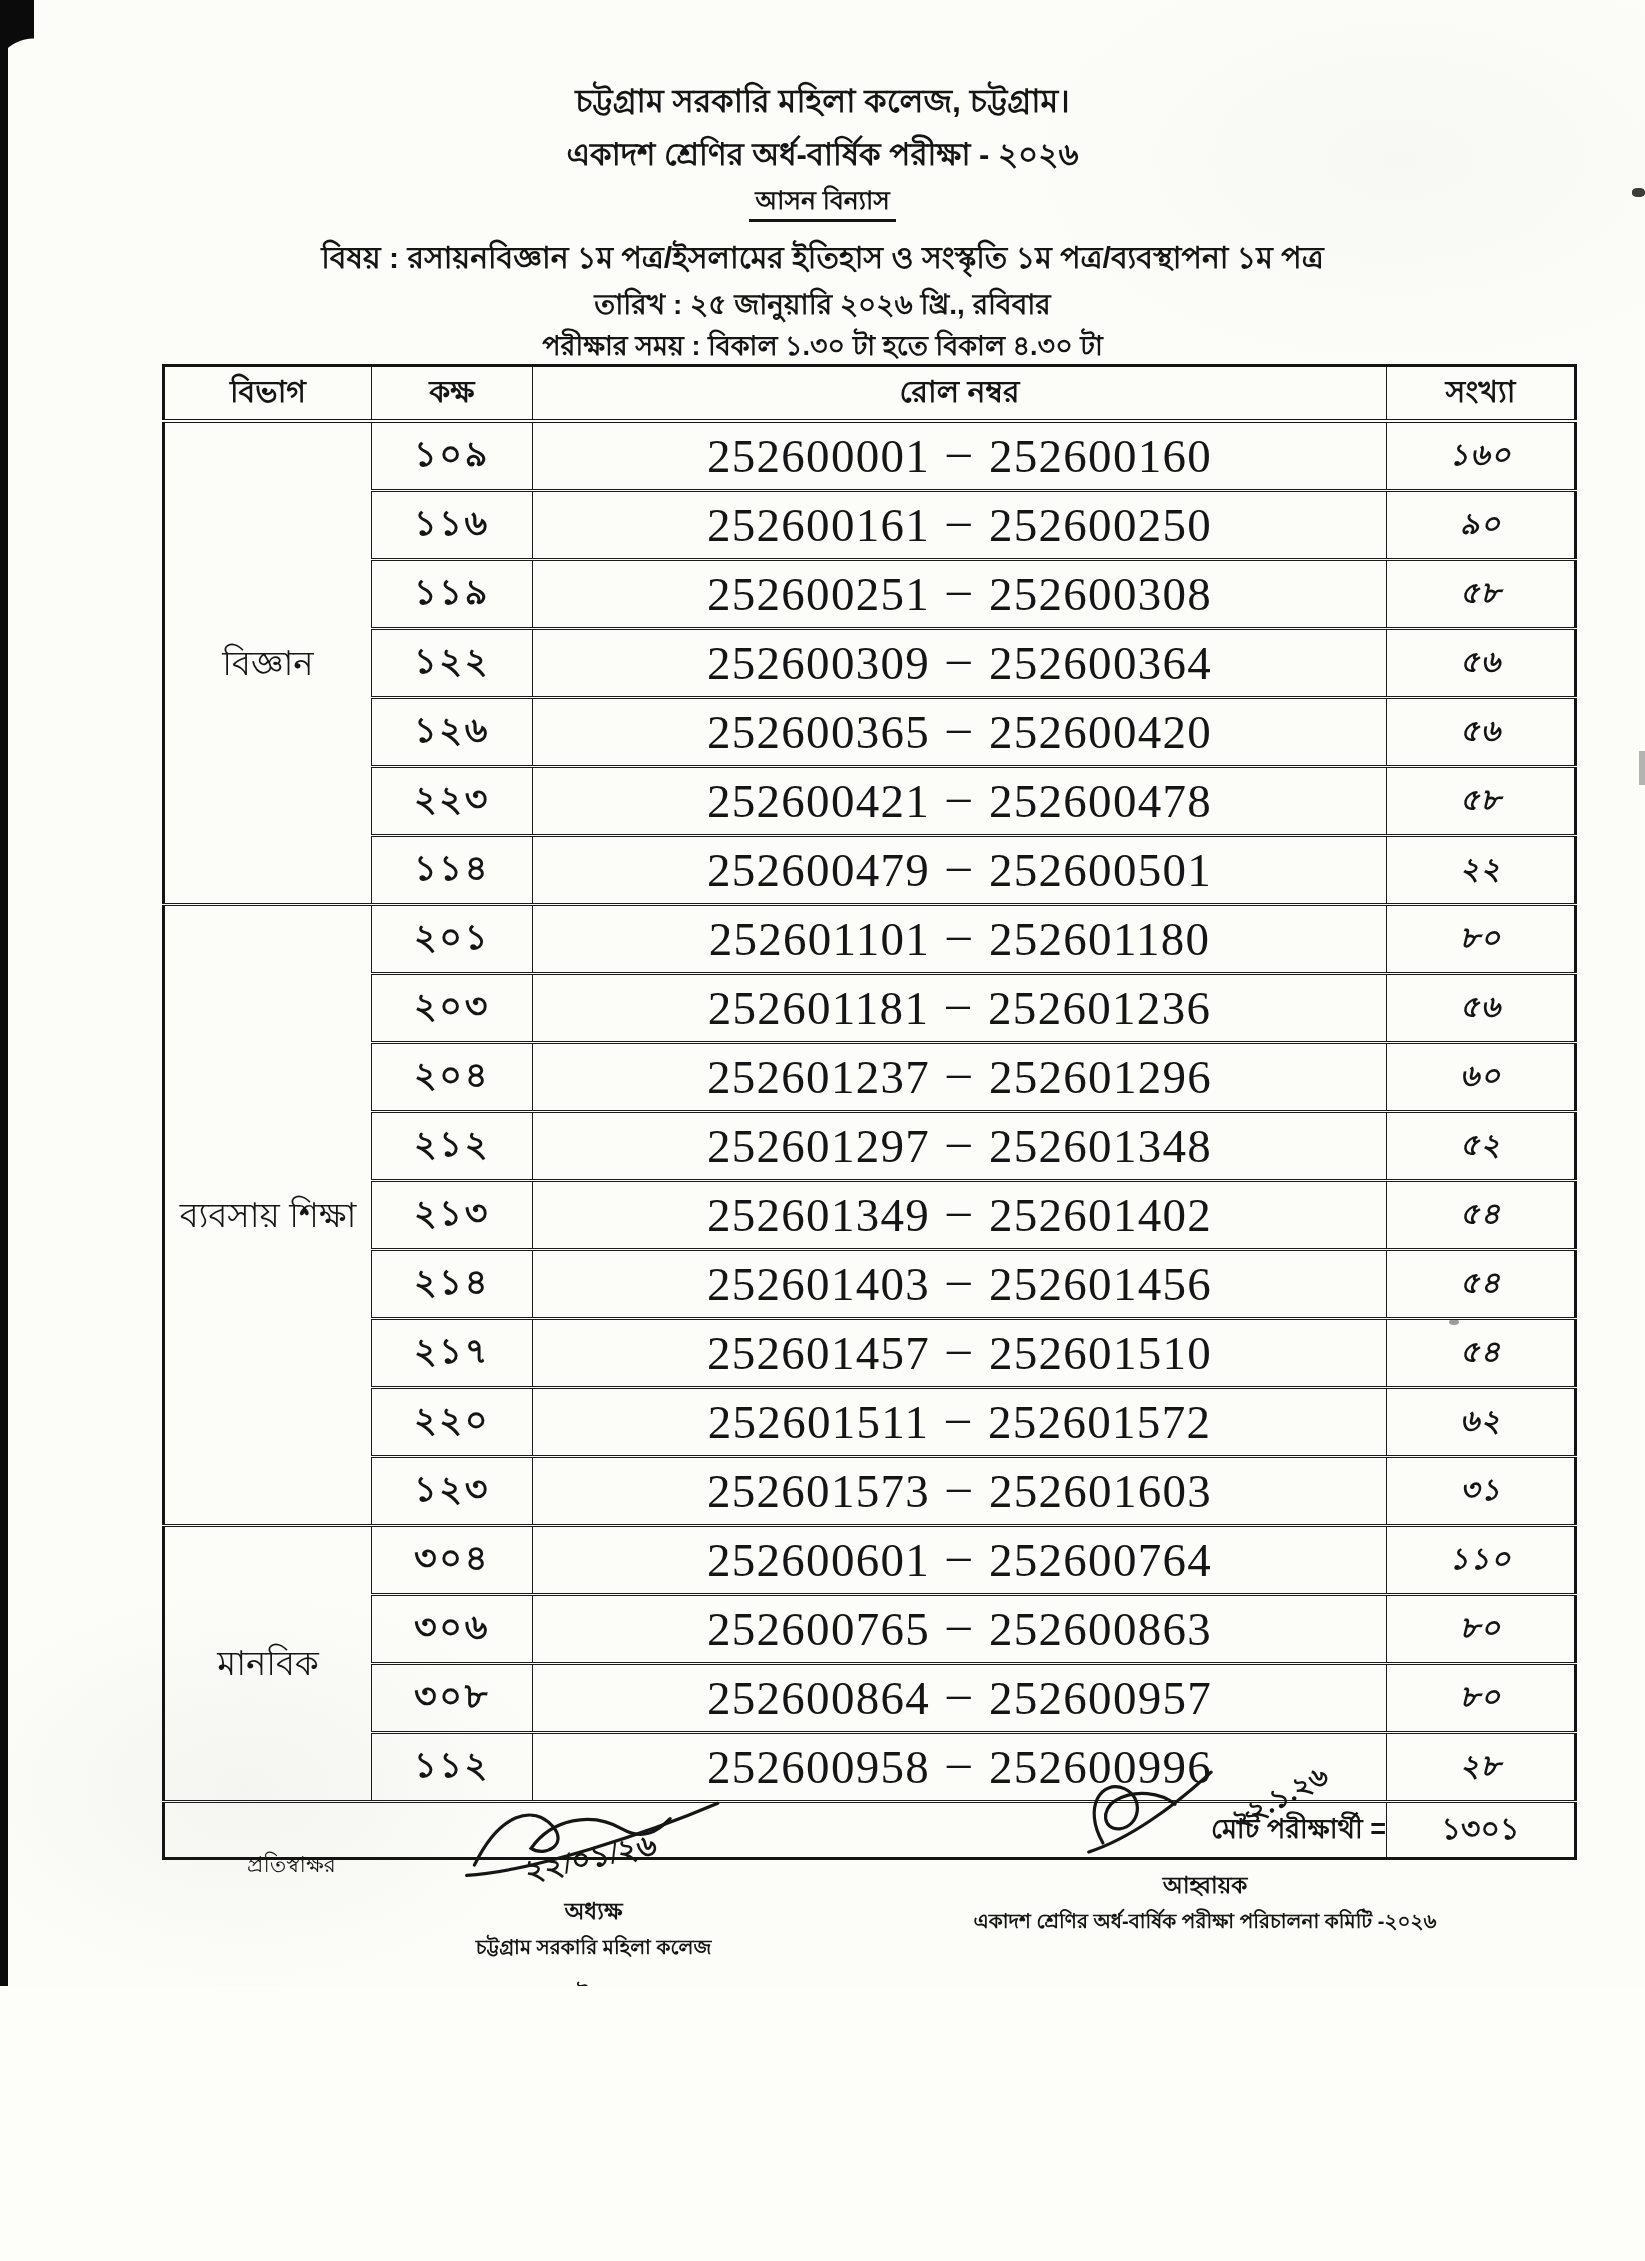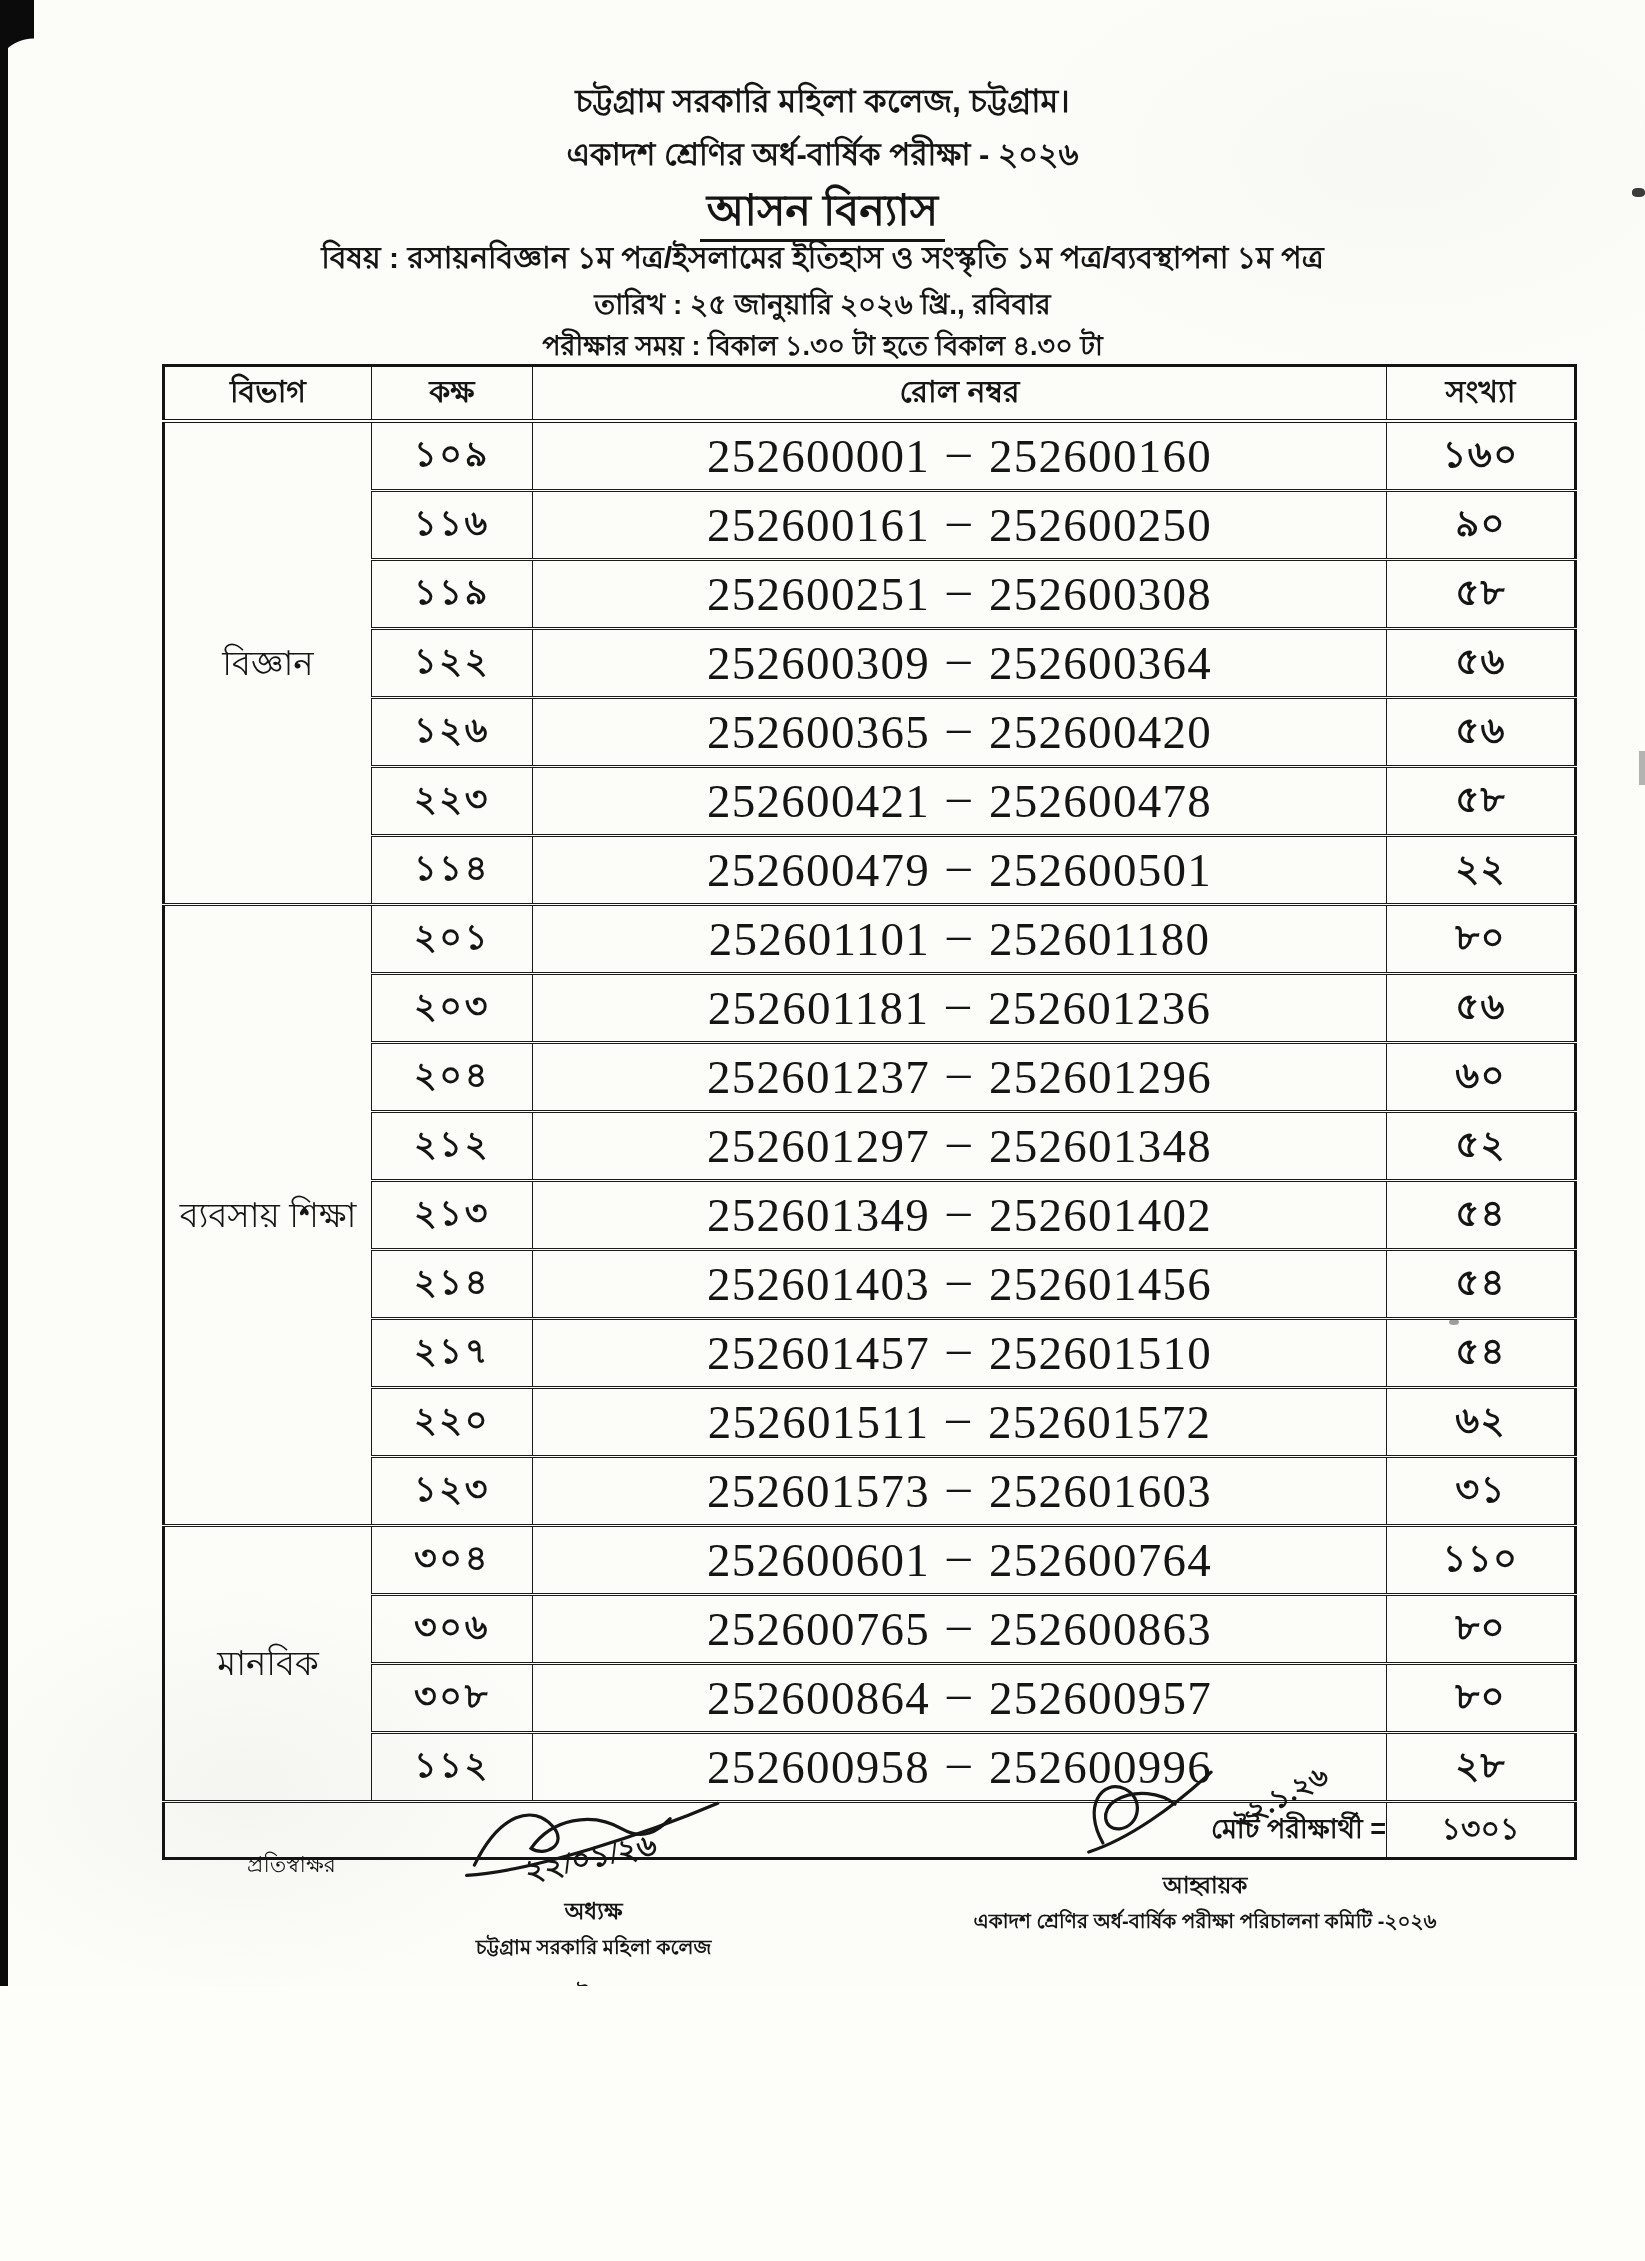--- a/index.html
+++ b/index.html
@@ -21,21 +21,21 @@
   .edge-left{position:absolute;left:0;top:0;width:7.7px;height:2029px;background:#0b0b0b;}
   .corner-tl{position:absolute;left:0;top:0;width:34px;height:79px;
     background:radial-gradient(circle at 100% 100%, rgba(0,0,0,0) 0 40px, #0b0b0b 41px);}
   .speck{position:absolute;background:#2a2a2a;border-radius:50%;}
   .mark-right-a{position:absolute;right:0;top:188px;width:13px;height:9px;background:#3c3c3c;border-radius:40%;}
   .mark-right-b{position:absolute;right:0;top:751px;width:6.4px;height:34px;background:#777;opacity:.55;}
   
   .hline{position:absolute;left:0;right:0;text-align:center;font-weight:700;line-height:1.15;white-space:nowrap;}
   .h-college{top:83px;font-size:32px;}
   .h-exam{top:137px;font-size:31px;}
-  .h-title-wrap{top:186px;font-size:43px;}
+  .h-title-wrap{top:186px;font-size:25px;}
   .h-title-inner{display:inline-block;border-bottom:3.2px solid #141414;padding:0 6.4px 3.9px;}
   .h-subject{top:241px;font-size:30px;}
   .h-date{top:289px;font-size:28px;}
   .h-time{top:331px;font-size:27px;}
   
   table.seat{
     position:absolute;left:162px;top:364px;width:1412px;
     border-collapse:collapse;table-layout:fixed;
     background:transparent;
     padding-left:29px;
@@ -48,21 +48,21 @@
   }
   table.seat tbody td{height:66px;text-align:center;vertical-align:middle;}
   table.seat tbody tr{border-bottom:3.2px double #1b1b1b;}
   td.dept{font-size:34px;font-weight:400;line-height:1.25;padding:0 3.9px;}
   td.room{font-size:35px;font-weight:700;letter-spacing:2.6px;}
   td.roll{
     font-family:"Liberation Serif", serif;
     font-size:47px;font-weight:400;letter-spacing:1.3px;white-space:nowrap;
   }
   td.roll .sep{display:inline-block;margin:0 17px;transform:translateY(-5.2px);}
-  td.count{font-size:37px;font-weight:700;letter-spacing:1.3px;}
+  td.count{font-size:30px;font-weight:700;letter-spacing:1.3px;font-style:italic;}
   tfoot td{height:54px;}
   td.total-label{font-size:27px;font-weight:700;text-align:right;padding-right:24.5px;border-top:3.9px double #141414;}
   td.total-value{font-size:30px;font-weight:700;text-align:center;border-top:3.9px double #141414;}
   
   .countersign{position:absolute;left:247px;top:1847px;font-size:22px;font-weight:400;}
   .sig-block{position:absolute;text-align:center;font-weight:700;}
   .sig-principal{left:413px;top:1793px;width:361px;}
   .sig-convener{left:915px;top:1767px;width:580px;}
   .sig-wrap{position:relative;height:108px;}
   .sig-wrap svg{display:block;margin:0 auto;}

